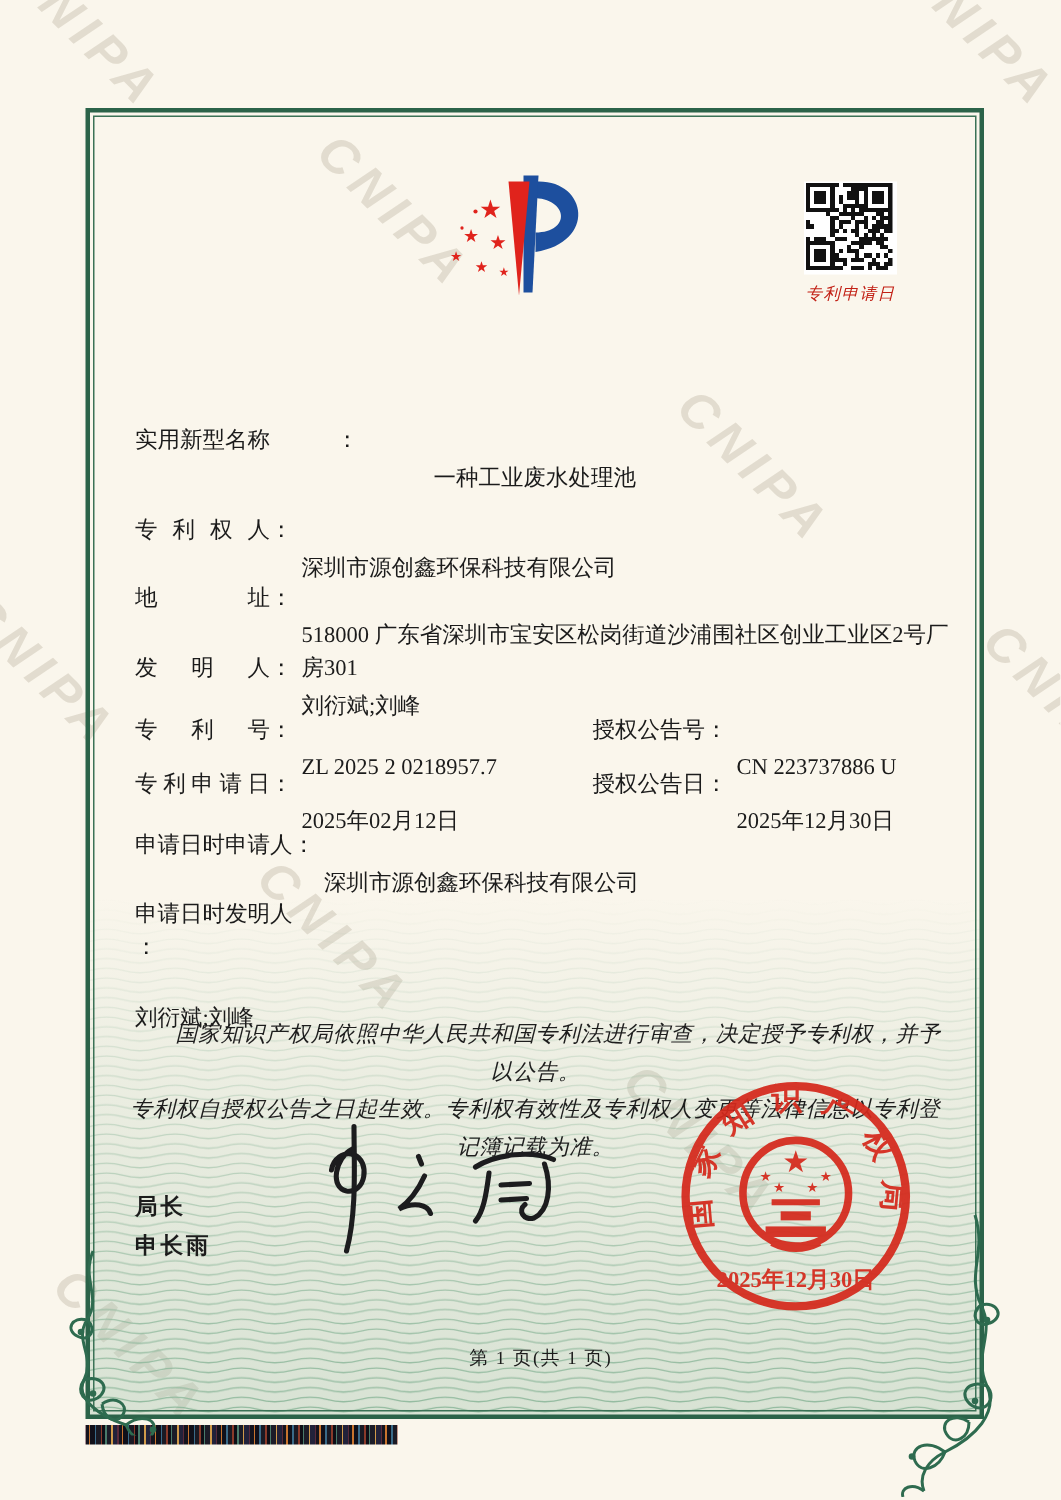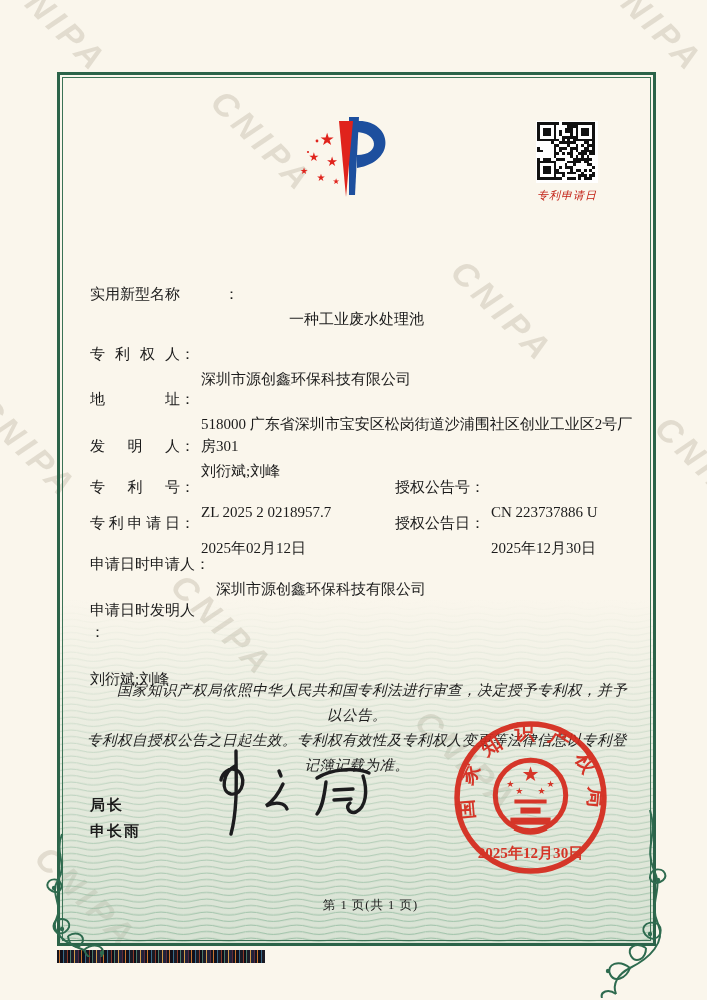--- a/index.html
+++ b/index.html
@@ -52,21 +52,21 @@
       font-style:italic;color:#1d1d1d;letter-spacing:0.5px;text-align:center;}
   .legal .ln1{text-indent:30px;}
 
   .director{position:absolute;left:90px;top:792px;font-family:"Liberation Sans","DejaVu Sans",sans-serif;
       font-size:15px;font-weight:600;letter-spacing:2px;color:#1c1c1c;line-height:26px;}
 
   .signature{position:absolute;left:205px;top:746px;width:200px;height:95px;}
 
   .seal{position:absolute;left:448px;top:717px;width:165px;height:165px;opacity:0.93;}
 
-  .footer-page{position:absolute;left:71px;top:897px;width:599px;text-align:center;
+  .footer-page{position:absolute;left:61px;top:897px;width:599px;text-align:center;
       font-size:12.5px;color:#1c1c1c;letter-spacing:1px;}
 
   .barcode{position:absolute;left:57px;top:950px;width:208px;height:13px;
       background:repeating-linear-gradient(90deg,
         #14141e 0 2px,#c8742e 2px 3px,#10101a 3px 6px,#3a6a88 6px 7px,
         #1a1a24 7px 10px,#8a3a2a 10px 11px,#0e0e16 11px 13px,#4a7a6a 13px 14px,
         #1c1c28 14px 17px,#d09a4a 17px 18px,#22223a 18px 21px,#5a2a3a 21px 22px);}
 
   .flourish{position:absolute;pointer-events:none;}
   .fl-left{left:44px;top:832px;width:100px;height:125px;}

